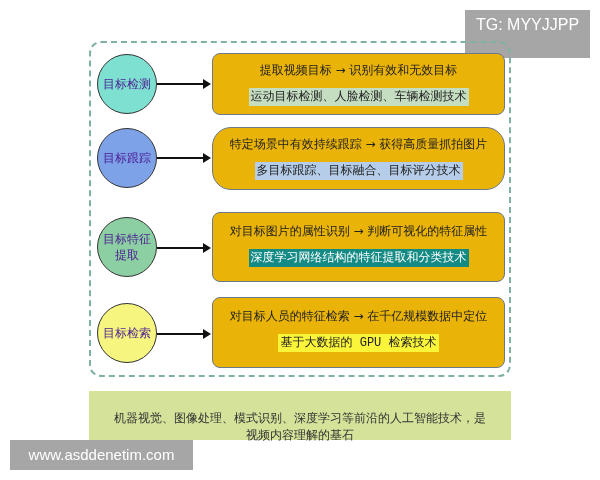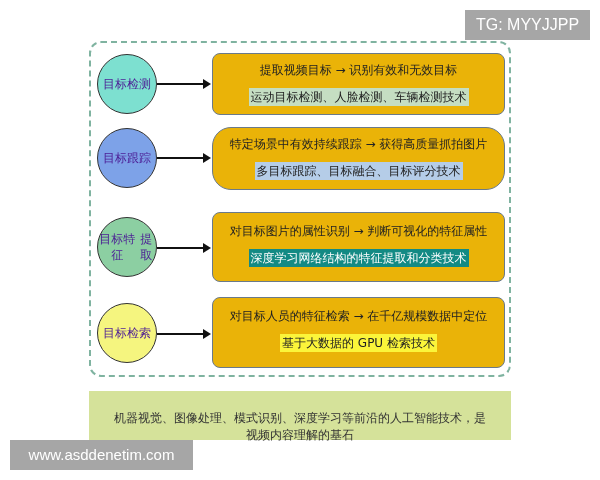--- a/index.html
+++ b/index.html
@@ -1,33 +1,33 @@
 <!DOCTYPE html>
 <html><head>
 <meta charset="utf-8">
 <style>
   html, body { margin:0; padding:0; }
   body { width:600px; height:480px; background:#ffffff; position:relative; overflow:hidden;
          font-family: "DejaVu Sans", "Liberation Sans", sans-serif; color:#222; }
-  .wm-top { position:absolute; left:465px; top:10px; width:125px; height:30px; background:#a6a6a6;
+  .wm-top { position:absolute; left:465px; top:10px; width:125px; height:48px; background:#a6a6a6;
             color:#fff; font-size:16px; line-height:30px; text-align:center; font-family:"Liberation Sans", sans-serif; }
   .wm-bottom { position:absolute; left:10px; top:440px; width:183px; height:30px; background:#a6a6a6;
             color:#fff; font-size:15px; line-height:30px; text-align:center; font-family:"Liberation Sans", sans-serif; }
   .container { position:absolute; left:89px; top:41px; width:422px; height:336px;
                border:2px dashed #7fb3a0; border-radius:12px; box-sizing:border-box; }
   .circle { position:absolute; width:60px; height:60px; border-radius:50%; border:1.5px solid #333;
             box-sizing:border-box; display:flex; align-items:center; justify-content:center;
             text-align:center; font-size:12px; line-height:16px; color:#4c1d95; }
   .arrow { position:absolute; height:2px; background:#111; }
   .arrow::after { content:""; position:absolute; right:-2px; top:-4px; border-left:8px solid #111;
                   border-top:5px solid transparent; border-bottom:5px solid transparent; }
   .box { position:absolute; left:212px; width:293px; border:1.5px solid #6a7a8a; border-radius:8px;
          box-sizing:border-box; background:#eab308; text-align:center; }
   .line1 { font-size:12px; margin-top:8px; line-height:16px; }
-  .line2 { display:inline-block; font-size:12px; margin-top:10px; line-height:18px; padding:0 2px; }
+  .line2 { display:inline-block; font-size:12px; margin-top:10px; line-height:18px; padding:0 2px;font-family:Liberation Mono, monospace; }
   .bottom-note { position:absolute; left:89px; top:391px; width:422px; height:49px; background:#d5e29a;
                  font-size:12px; line-height:17px; text-align:center; box-sizing:border-box; padding-top:19px; color:#333; }
 </style>
 </head>
 <body>
 
 <div class="wm-top">TG: MYYJJPP</div>
 
 <div class="container"></div>
 
@@ -42,21 +42,21 @@
 
 <div class="circle" style="left:97px; top:128px; background:#7da2e8;">
   <span>目标跟踪</span>
 </div>
 <div class="arrow" style="left:157px; top:157px; width:52px;"></div>
 <div class="box" style="top:127px; height:63px;border-radius:19px;">
   <div class="line1">特定场景中有效持续跟踪 → 获得高质量抓拍图片</div>
   <span class="line2" style="background:#b5cde8;">多目标跟踪、目标融合、目标评分技术</span>
 </div>
 
-<div class="circle" style="left:97px; top:217px; background:#8ccfa2; flex-direction:row;">
+<div class="circle" style="left:97px; top:217px; background:#8ccfa2; flex-direction:column;">
   <span>目标特征</span>
   <span>提取</span>
 </div>
 <div class="arrow" style="left:157px; top:247px; width:52px;"></div>
 <div class="box" style="top:212px; height:70px;">
   <div class="line1" style="margin-top:10px;">对目标图片的属性识别 → 判断可视化的特征属性</div>
   <span class="line2" style="background:#138a84; color:#ffffff;">深度学习网络结构的特征提取和分类技术</span>
 </div>
 
 <div class="circle" style="left:97px; top:303px; background:#f5f57f;">

